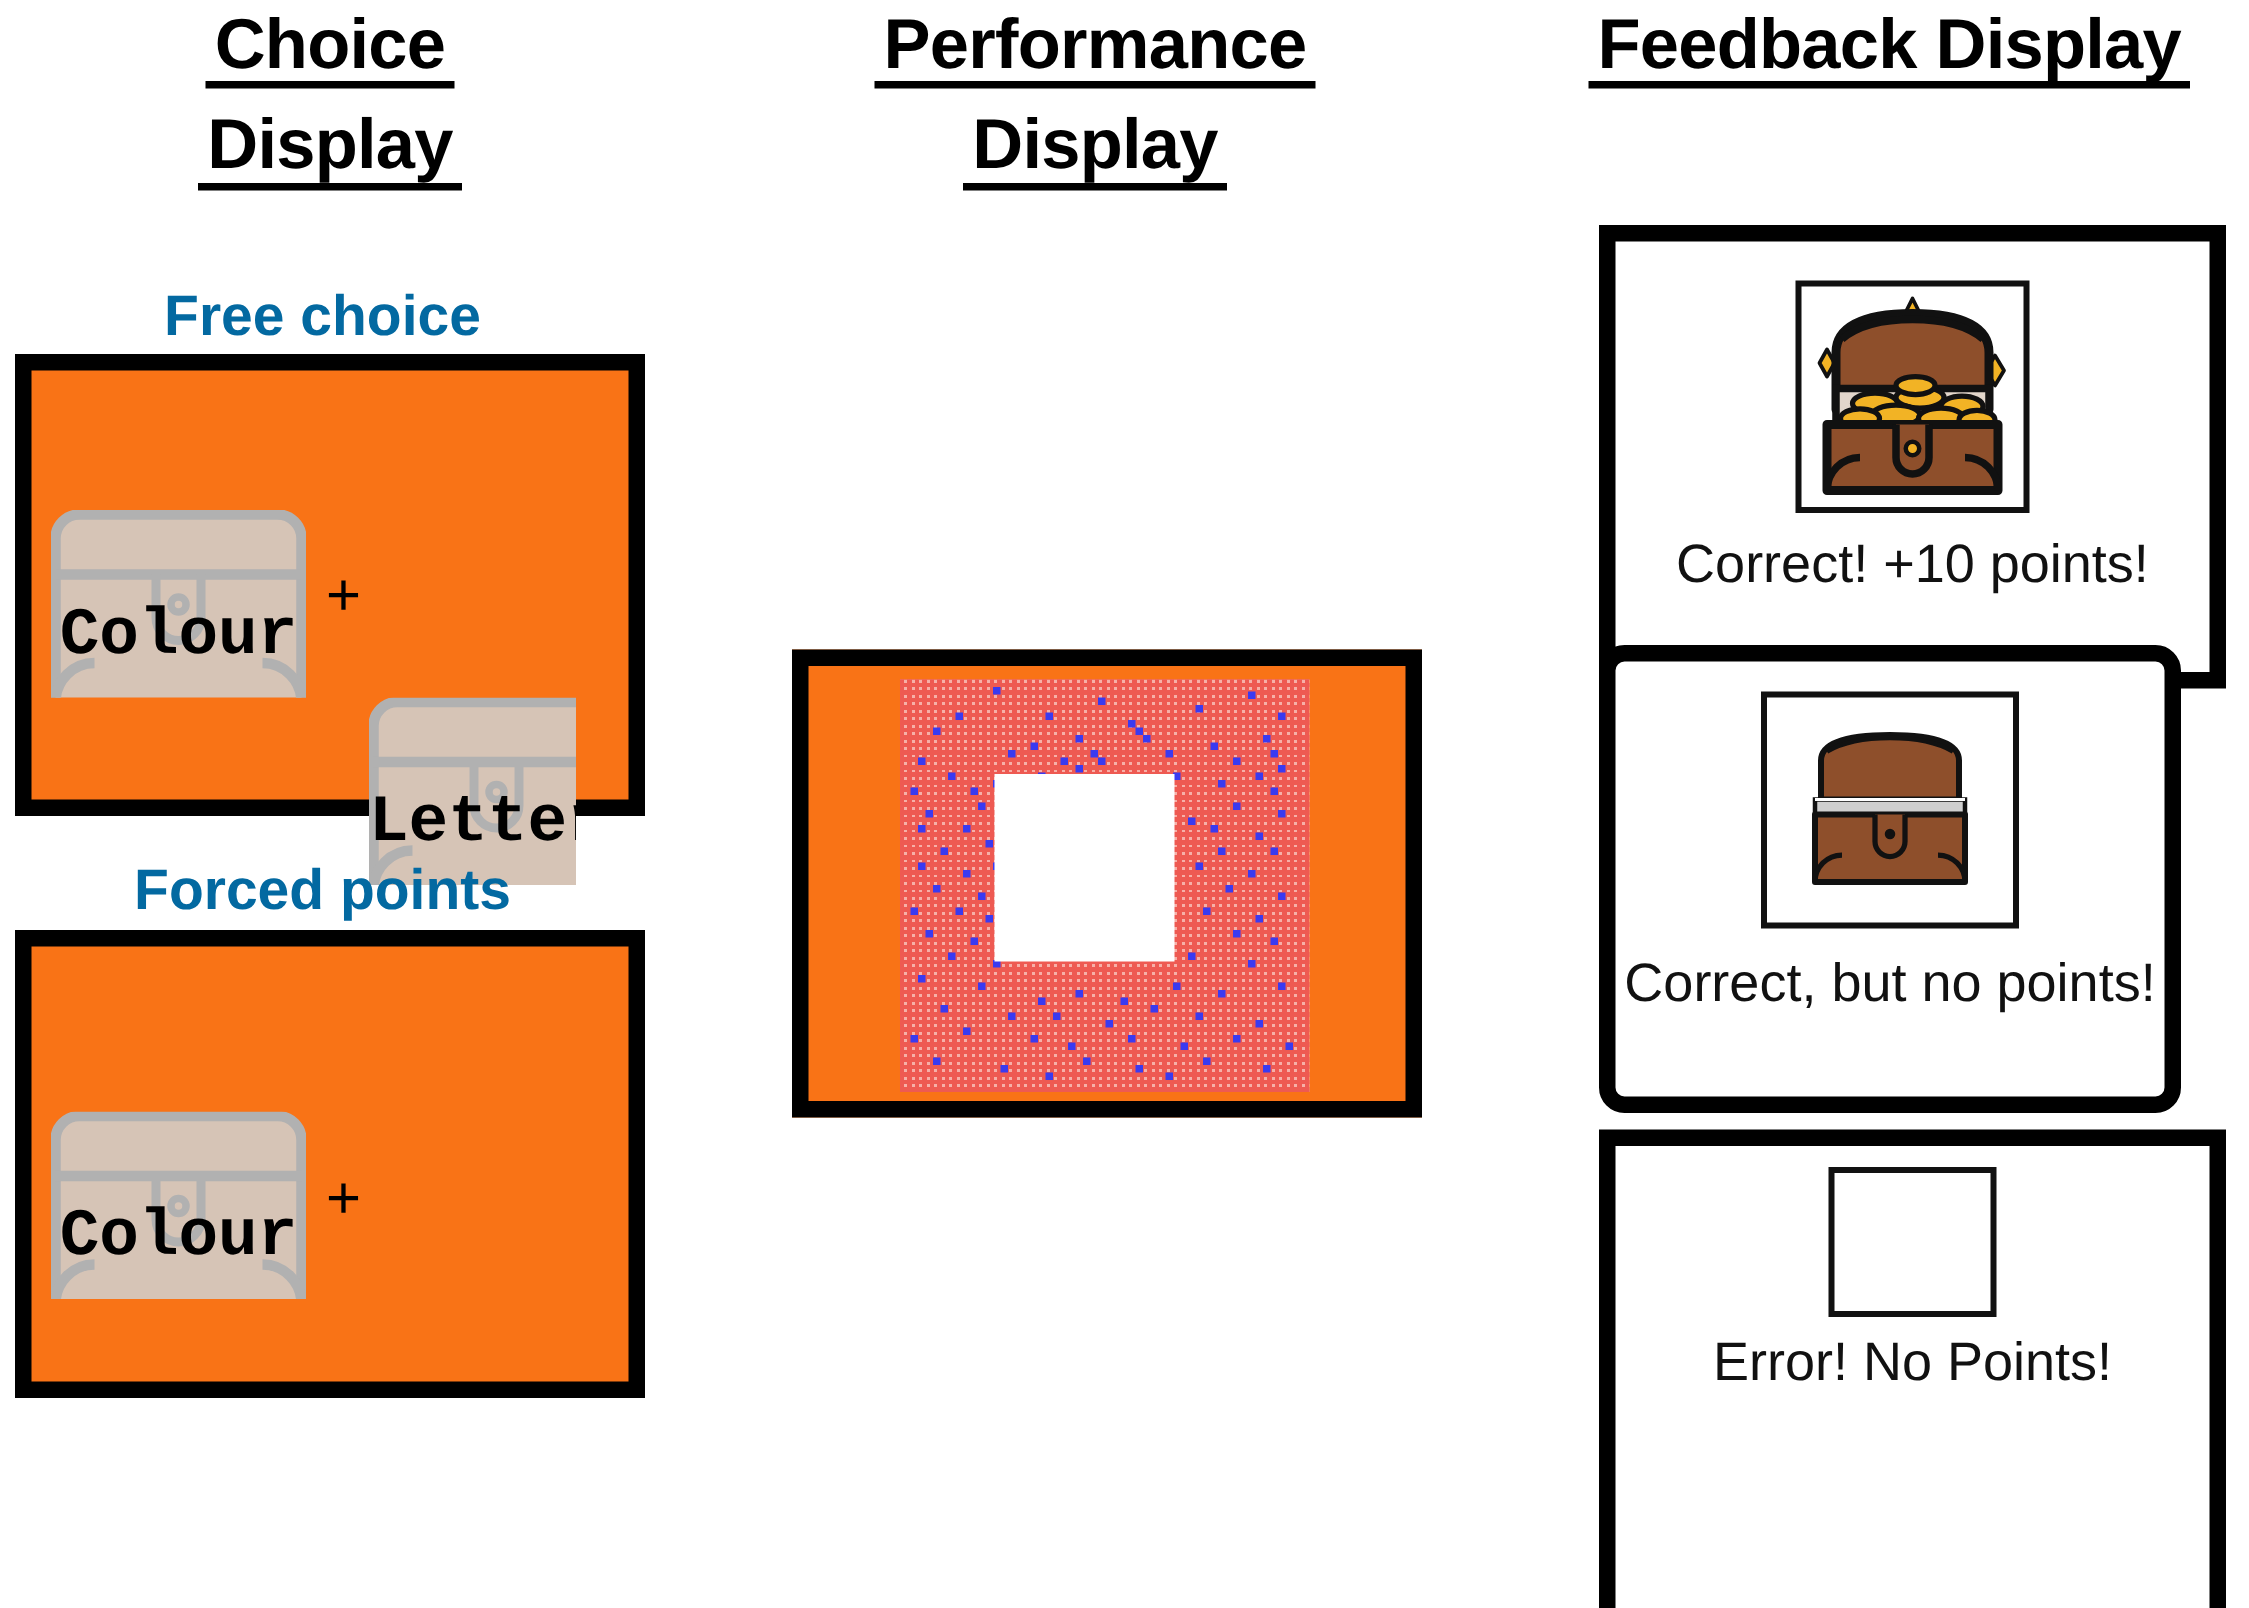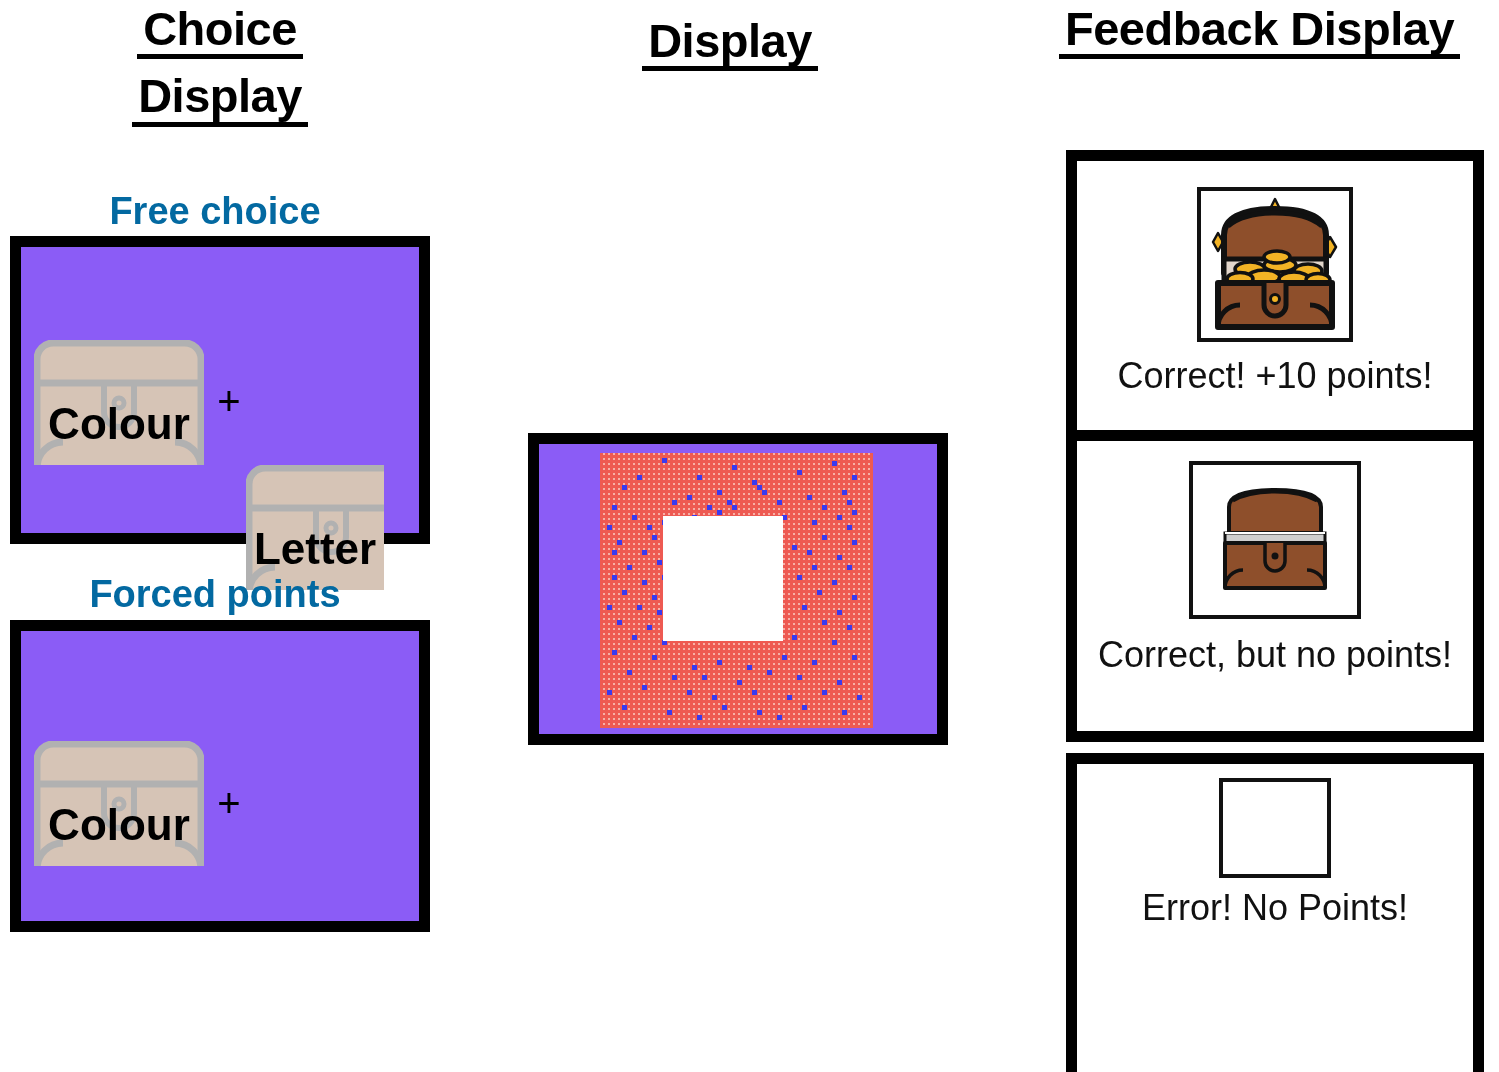--- a/index.html
+++ b/index.html
@@ -37,23 +37,24 @@
   .sub-title {
     font-weight: bold;
     font-size: 38px;
     text-align: center;
     color: #0369a1;
     line-height: 1;
   }
 
   
   .thick-box {
-    background: #8b5cf6;
+    background: #f97316;
     border: 11px solid #000000;
     box-sizing: border-box;
+    font-family: Liberation Mono, monospace;
   }
 
   
   .chest-beige {
     position: relative;
     overflow: hidden;
   }
   .chest-beige svg { display: block; }
   .chest-beige .chest-label {
     position: absolute;
@@ -167,20 +168,21 @@
       </svg>
       <div class="chest-label" style="top:62px; font-size:44px;">Colour</div>
     </div>
 
     <div class="abs plus-sign" style="left:196px; top:152px; width:24px; text-align:center;">+</div>
 
   </div>
 </div>
 
 <div class="abs col-title" style="left:500px; top:4px; width:460px;">
+  <div><span class="tline">Performance</span></div>
   <div style="margin-top:12px;"><span class="tline">Display</span></div>
 </div>
 
 <div class="abs thick-box" style="left:528px; top:433px; width:420px; height:312px;">
   <div class="noise-wrap" style="position:absolute; left:61px; top:9px; width:273px; height:275px;
               background-color:#f6b0a8;
               background-image:
                 repeating-linear-gradient(0deg,  #ee5a52 0px, #ee5a52 3px, rgba(246,176,168,0) 3px, rgba(246,176,168,0) 5px),
                 repeating-linear-gradient(90deg, #ee5a52 0px, #ee5a52 3px, rgba(246,176,168,0) 3px, rgba(246,176,168,0) 5px);">
 
@@ -328,21 +330,21 @@
       <path d="M62,88 L62,110 a11,11 0 0 0 22,0 L84,88" fill="#8e4f2b" stroke="#111" stroke-width="5"></path>
       <circle cx="73" cy="104" r="4.5" fill="#f2b325" stroke="#111" stroke-width="3"></circle>
 
       <path d="M16,132 a22,22 0 0 1 22,-22" fill="none" stroke="#111" stroke-width="5"></path>
       <path d="M130,132 a22,22 0 0 0 -22,-22" fill="none" stroke="#111" stroke-width="5"></path>
     </svg>
   </div>
   <div class="fb-text" style="margin-top:14px;">Correct! +10 points!</div>
 </div>
 
-<div class="abs fb-panel" style="left:1066px; top:430px; width:418px; height:312px;">
+<div class="abs fb-panel" style="left:1066px; top:430px; width:388px; height:312px;border-radius:17px;">
   <div class="fb-icon-frame" style="width:172px; height:158px; margin-top:20px;">
     <svg width="120" height="110" viewBox="0 0 120 110">
 
       <path d="M14,48 L14,22 C14,11 28,5 60,5 C92,5 106,11 106,22 L106,48 Z" fill="#8e4f2b" stroke="#111" stroke-width="4" stroke-linejoin="round"></path>
       <path d="M18,16 C30,9 45,7 60,7 C75,7 90,9 102,16" fill="none" stroke="#111" stroke-width="3"></path>
 
       <path d="M10,48 L110,48 L110,58 L10,58 Z" fill="#cfcfcf" stroke="#111" stroke-width="3"></path>
       <path d="M10,48 L110,48" stroke="#fff" stroke-width="2"></path>
 
       <path d="M10,58 L110,58 L110,103 L10,103 Z" fill="#8e4f2b" stroke="#111" stroke-width="4" stroke-linejoin="round"></path>

